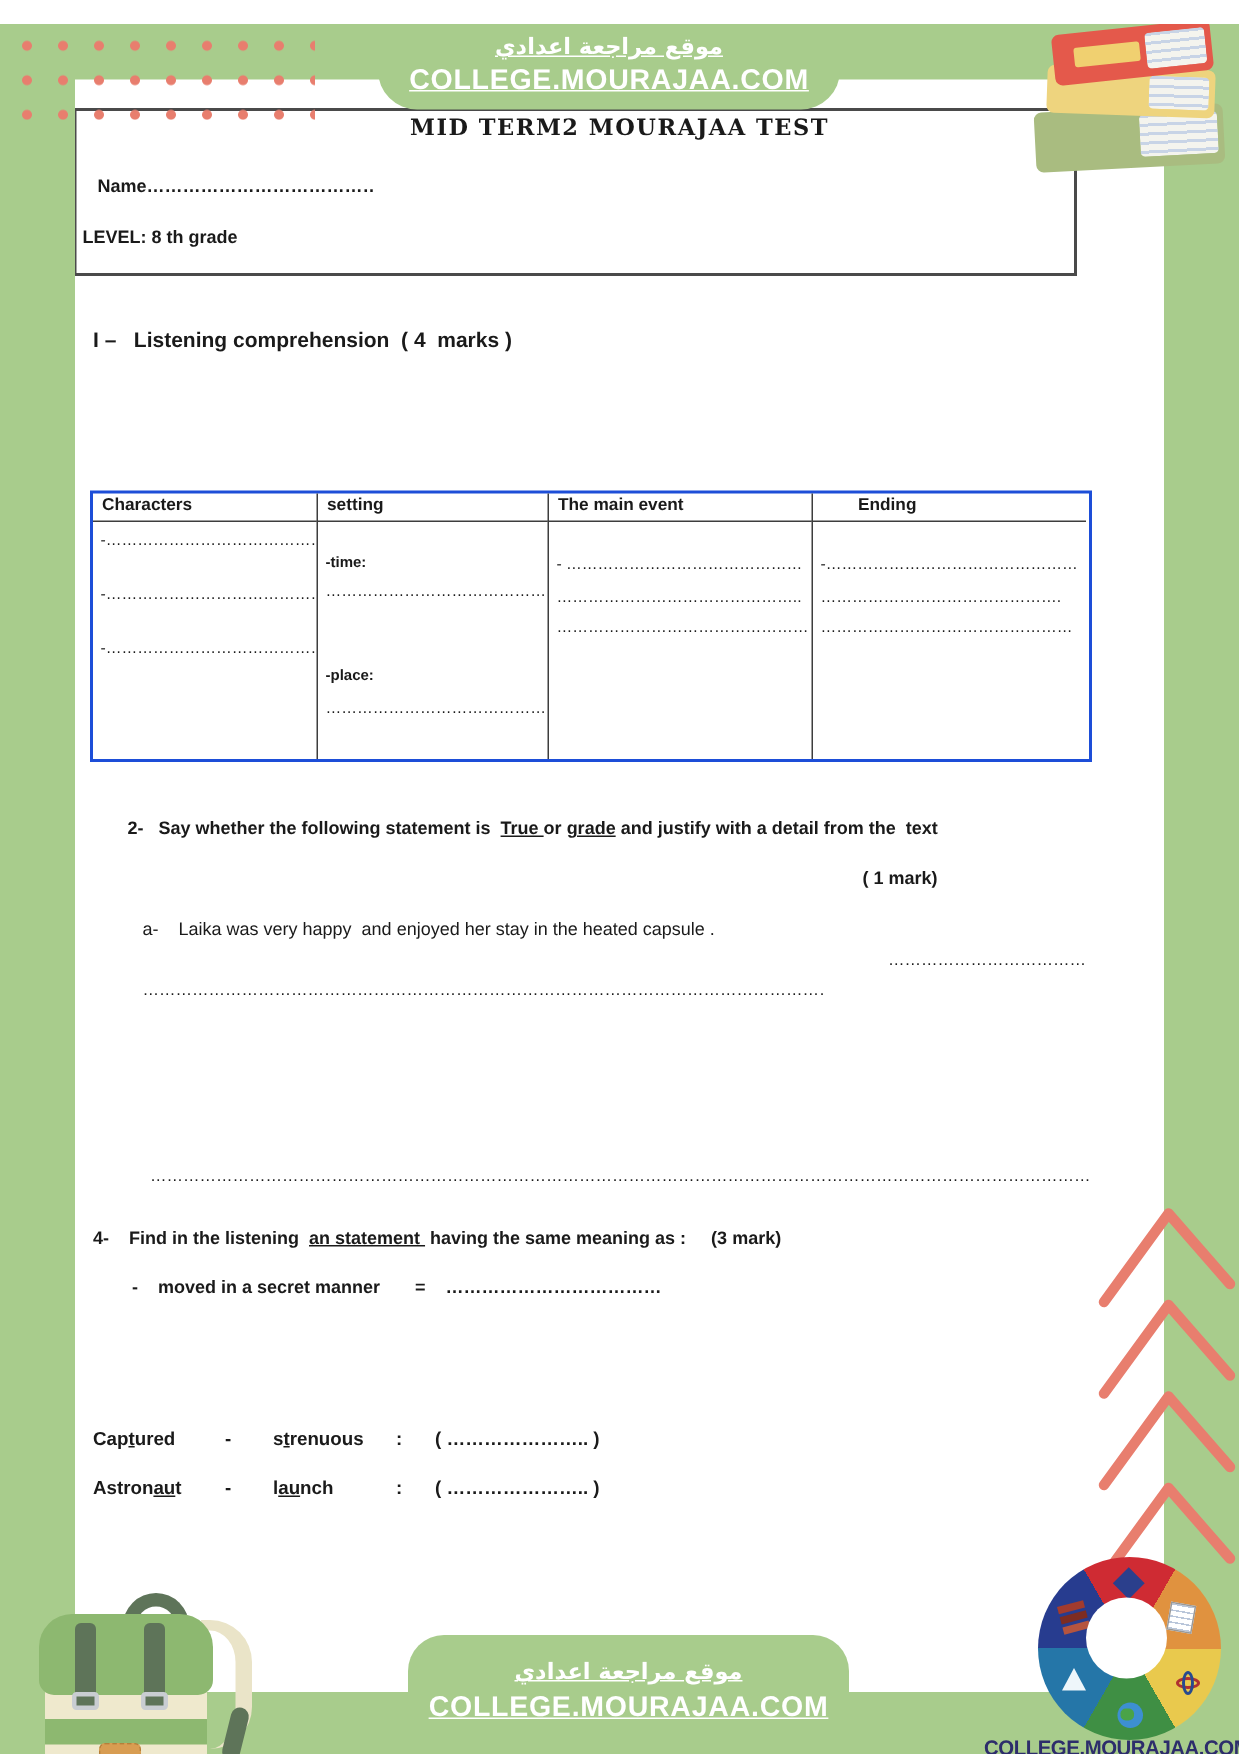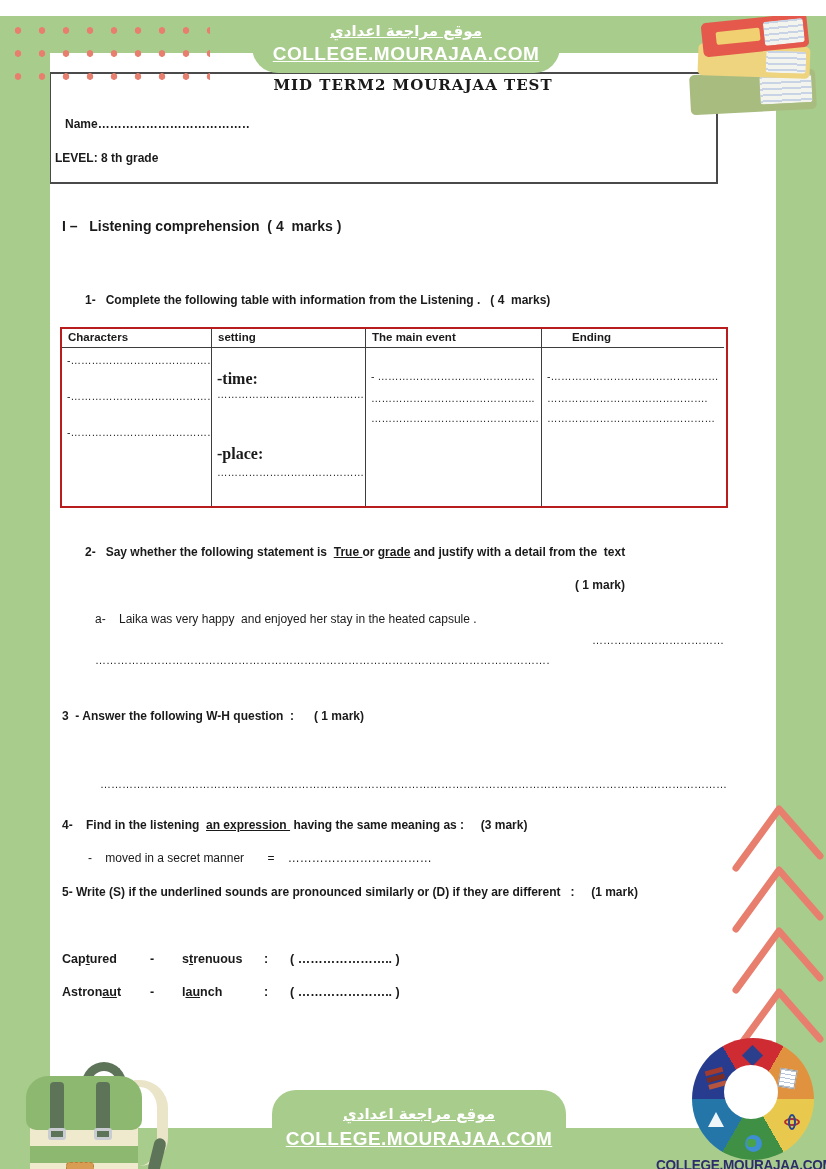--- a/index.html
+++ b/index.html
@@ -46,39 +46,39 @@
   .q1h{left:85px;top:277px;}
   .q2h{left:85px;top:529px;}
   .mark1{left:575px;top:562px;}
   .q2a{left:95px;top:596px;}
   .q2ds{left:592px;top:618px;width:132px;overflow:hidden;font-size:11px;z-index:3;}
   .q2dl{left:95px;top:638px;width:455px;overflow:hidden;font-size:11px;z-index:3;}
   .q3h{left:62px;top:693px;}
   .q3a{left:95px;top:726px;}
   .q3d{left:100px;top:762px;width:627px;overflow:hidden;font-size:11px;z-index:3;}
   .q4h{left:62px;top:802px;}
-  .q4s{left:88px;top:835px;}
+  .q4s{left:88px;top:835px;font-weight:bold;}
   .q5h{left:62px;top:869px;}
   .uw{text-decoration:underline;}
 
   .pair{position:absolute;left:62px;display:flex;font-weight:bold;font-size:12.5px;z-index:3;white-space:pre;}
   .p1{top:936px;}.p2{top:969px;}
   .c1{width:88px;}.c2{width:32px;}.c3{width:82px;}.c4{width:26px;}
 
   
   .ltable{position:absolute;left:60px;top:311px;width:668px;height:181px;z-index:3;
-        border:2px solid #b91c1c;box-sizing:border-box;display:grid;
+        border:2px solid #1d4ed8;box-sizing:border-box;display:grid;
         grid-template-columns:149px 154px 176px 183px;grid-template-rows:19px 1fr;}
   .ltable .hc{border-bottom:1.5px solid #3d3d3d;font-weight:bold;font-size:11.5px;padding:2px 0 0 6px;
         box-sizing:border-box;white-space:pre;}
   .ltable .bc{position:relative;overflow:hidden;font-size:10.5px;}
   .ltable .vb{border-left:1.5px solid #3d3d3d;}
   .ltable .ind{padding-left:30px;}
   .cellline{position:absolute;left:5px;white-space:nowrap;}
-  .bold-lbl{font-weight:bold;font-size:16px;font-family:Liberation Serif, serif;}
+  .bold-lbl{font-weight:bold;font-size:10px;}
 
   
   .chevrons{position:absolute;left:731px;top:786px;z-index:2;}
 
   
   .books{position:absolute;left:690px;top:2px;width:134px;height:100px;z-index:6;}
   .book{position:absolute;border-radius:5px;}
   .pages{position:absolute;right:4px;top:5px;background:#f4f4ee;border-radius:3px;
         background-image:repeating-linear-gradient(#c8d4e6 0 2px,rgba(0,0,0,0) 2px 6px);}
   .b-red{left:12px;top:0;width:106px;height:34px;background:#e4594b;transform:rotate(-6deg);}
@@ -152,21 +152,20 @@
       </div>
   </div>
 
   <div class="doc-title">MID  TERM2  MOURAJAA TEST</div>
 
   <div class="name-box"></div>
   <div class="name-line">Name…………………………………………</div>
   <div class="level-line">LEVEL: 8 th grade</div>
 
   <div class="abs sec-head">I –   Listening comprehension  ( 4  marks )</div>
-  <div class="abs b12 q1h">1-   Complete the following table with information from the Listening .   ( 4  marks)</div>
 
   <div class="ltable">
     <div class="hc">Characters</div>
     <div class="hc vb">setting</div>
     <div class="hc vb">The main event</div>
     <div class="hc vb ind">Ending</div>
 
     <div class="bc">
       <span class="cellline" style="top:6px;">-……………………………………</span>
       <span class="cellline" style="top:42px;">-……………………………………</span>
@@ -189,27 +188,25 @@
       <span class="cellline" style="top:64px;">…………………………………………</span>
     </div>
   </div>
 
   <div class="abs b12 q2h"><span>2-   Say whether the following statement is  </span><span class="uw">True </span><span>or </span><span class="uw">grade</span><span> and justify with a detail from the  text</span></div>
   <div class="abs b12 mark1">( 1 mark)</div>
   <div class="abs r12 q2a">a-    Laika was very happy  and enjoyed her stay in the heated capsule .</div>
   <div class="abs q2ds">………………………………………</div>
   <div class="abs q2dl">………………………………………………………………………………………………………………………………………………</div>
 
-  <div class="abs b12 q3h">3  - Answer the following W-H question  :      ( 1 mark)</div>
   <div class="abs q3d">…………………………………………………………………………………………………………………………………………………………………………………………</div>
 
-  <div class="abs b12 q4h"><span>4-    Find in the listening  </span><span class="uw">an expression </span><span> having the same meaning as :     (3 mark)</span></div>
+  <div class="abs b12 q4h"><span>4-    Find in the listening  </span><span class="uw">an statement </span><span> having the same meaning as :     (3 mark)</span></div>
   <div class="abs r12 q4s">-    moved in a secret manner       =    ………………………………</div>
 
-  <div class="abs b12 q5h">5- Write (S) if the underlined sounds are pronounced similarly or (D) if they are different   :     (1 mark)</div>
 
   <div class="pair p1">
     <span class="c1"><span>Cap</span><span class="uw">t</span><span>ured</span></span>
     <span class="c2">-</span>
     <span class="c3"><span>s</span><span class="uw">t</span><span>renuous</span></span>
     <span class="c4">:</span>
     <span>( ………………….. )</span>
   </div>
   <div class="pair p2">
     <span class="c1"><span>Astron</span><span class="uw">au</span><span>t</span></span>

